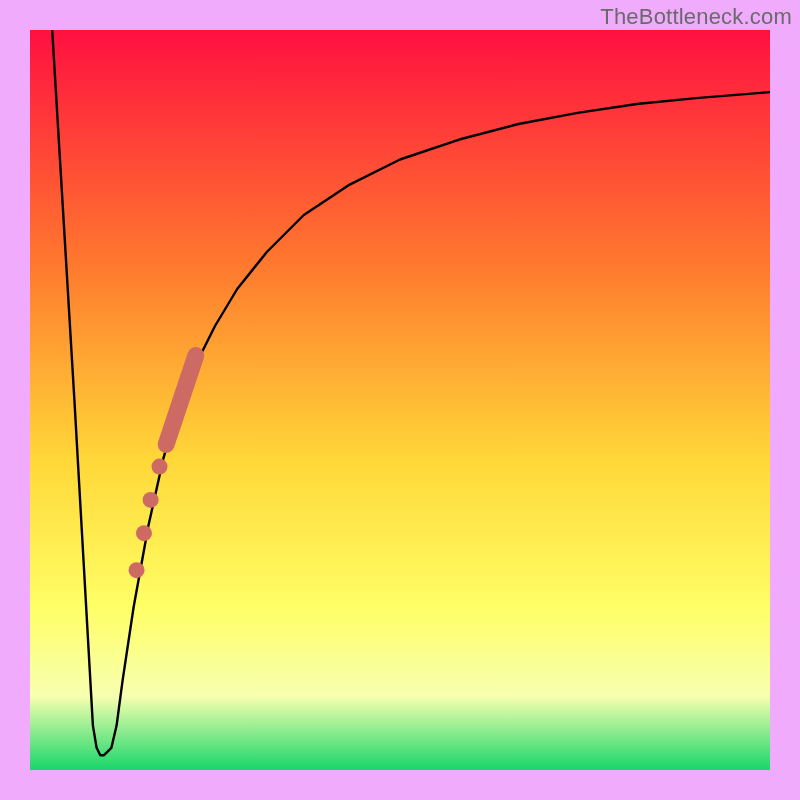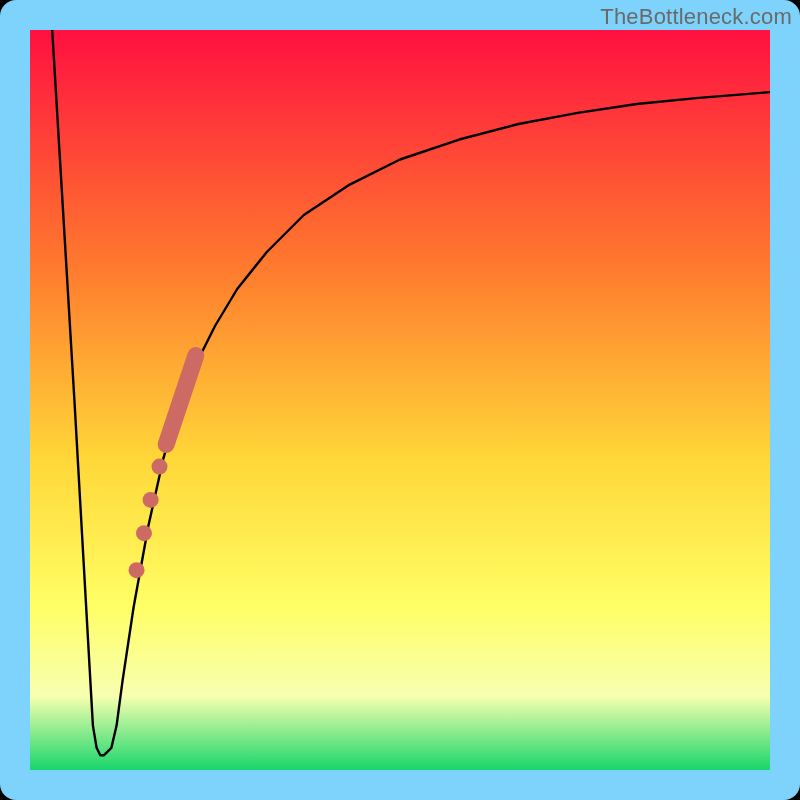--- a/index.html
+++ b/index.html
@@ -8,22 +8,21 @@
     width: 800px;
     height: 800px;
     overflow: hidden;
     background: #000;
     font-family: Arial, Helvetica, sans-serif;
   }
   .frame {
     position: relative;
     width: 800px;
     height: 800px;
-    background: #7dd3fc;
-    border-radius: 16px;
+    background: #f0abfc;
   }
   .plot {
     position: absolute;
     left: 30px;
     top: 30px;
     width: 740px;
     height: 740px;
     overflow: hidden;
   }
   .watermark {

